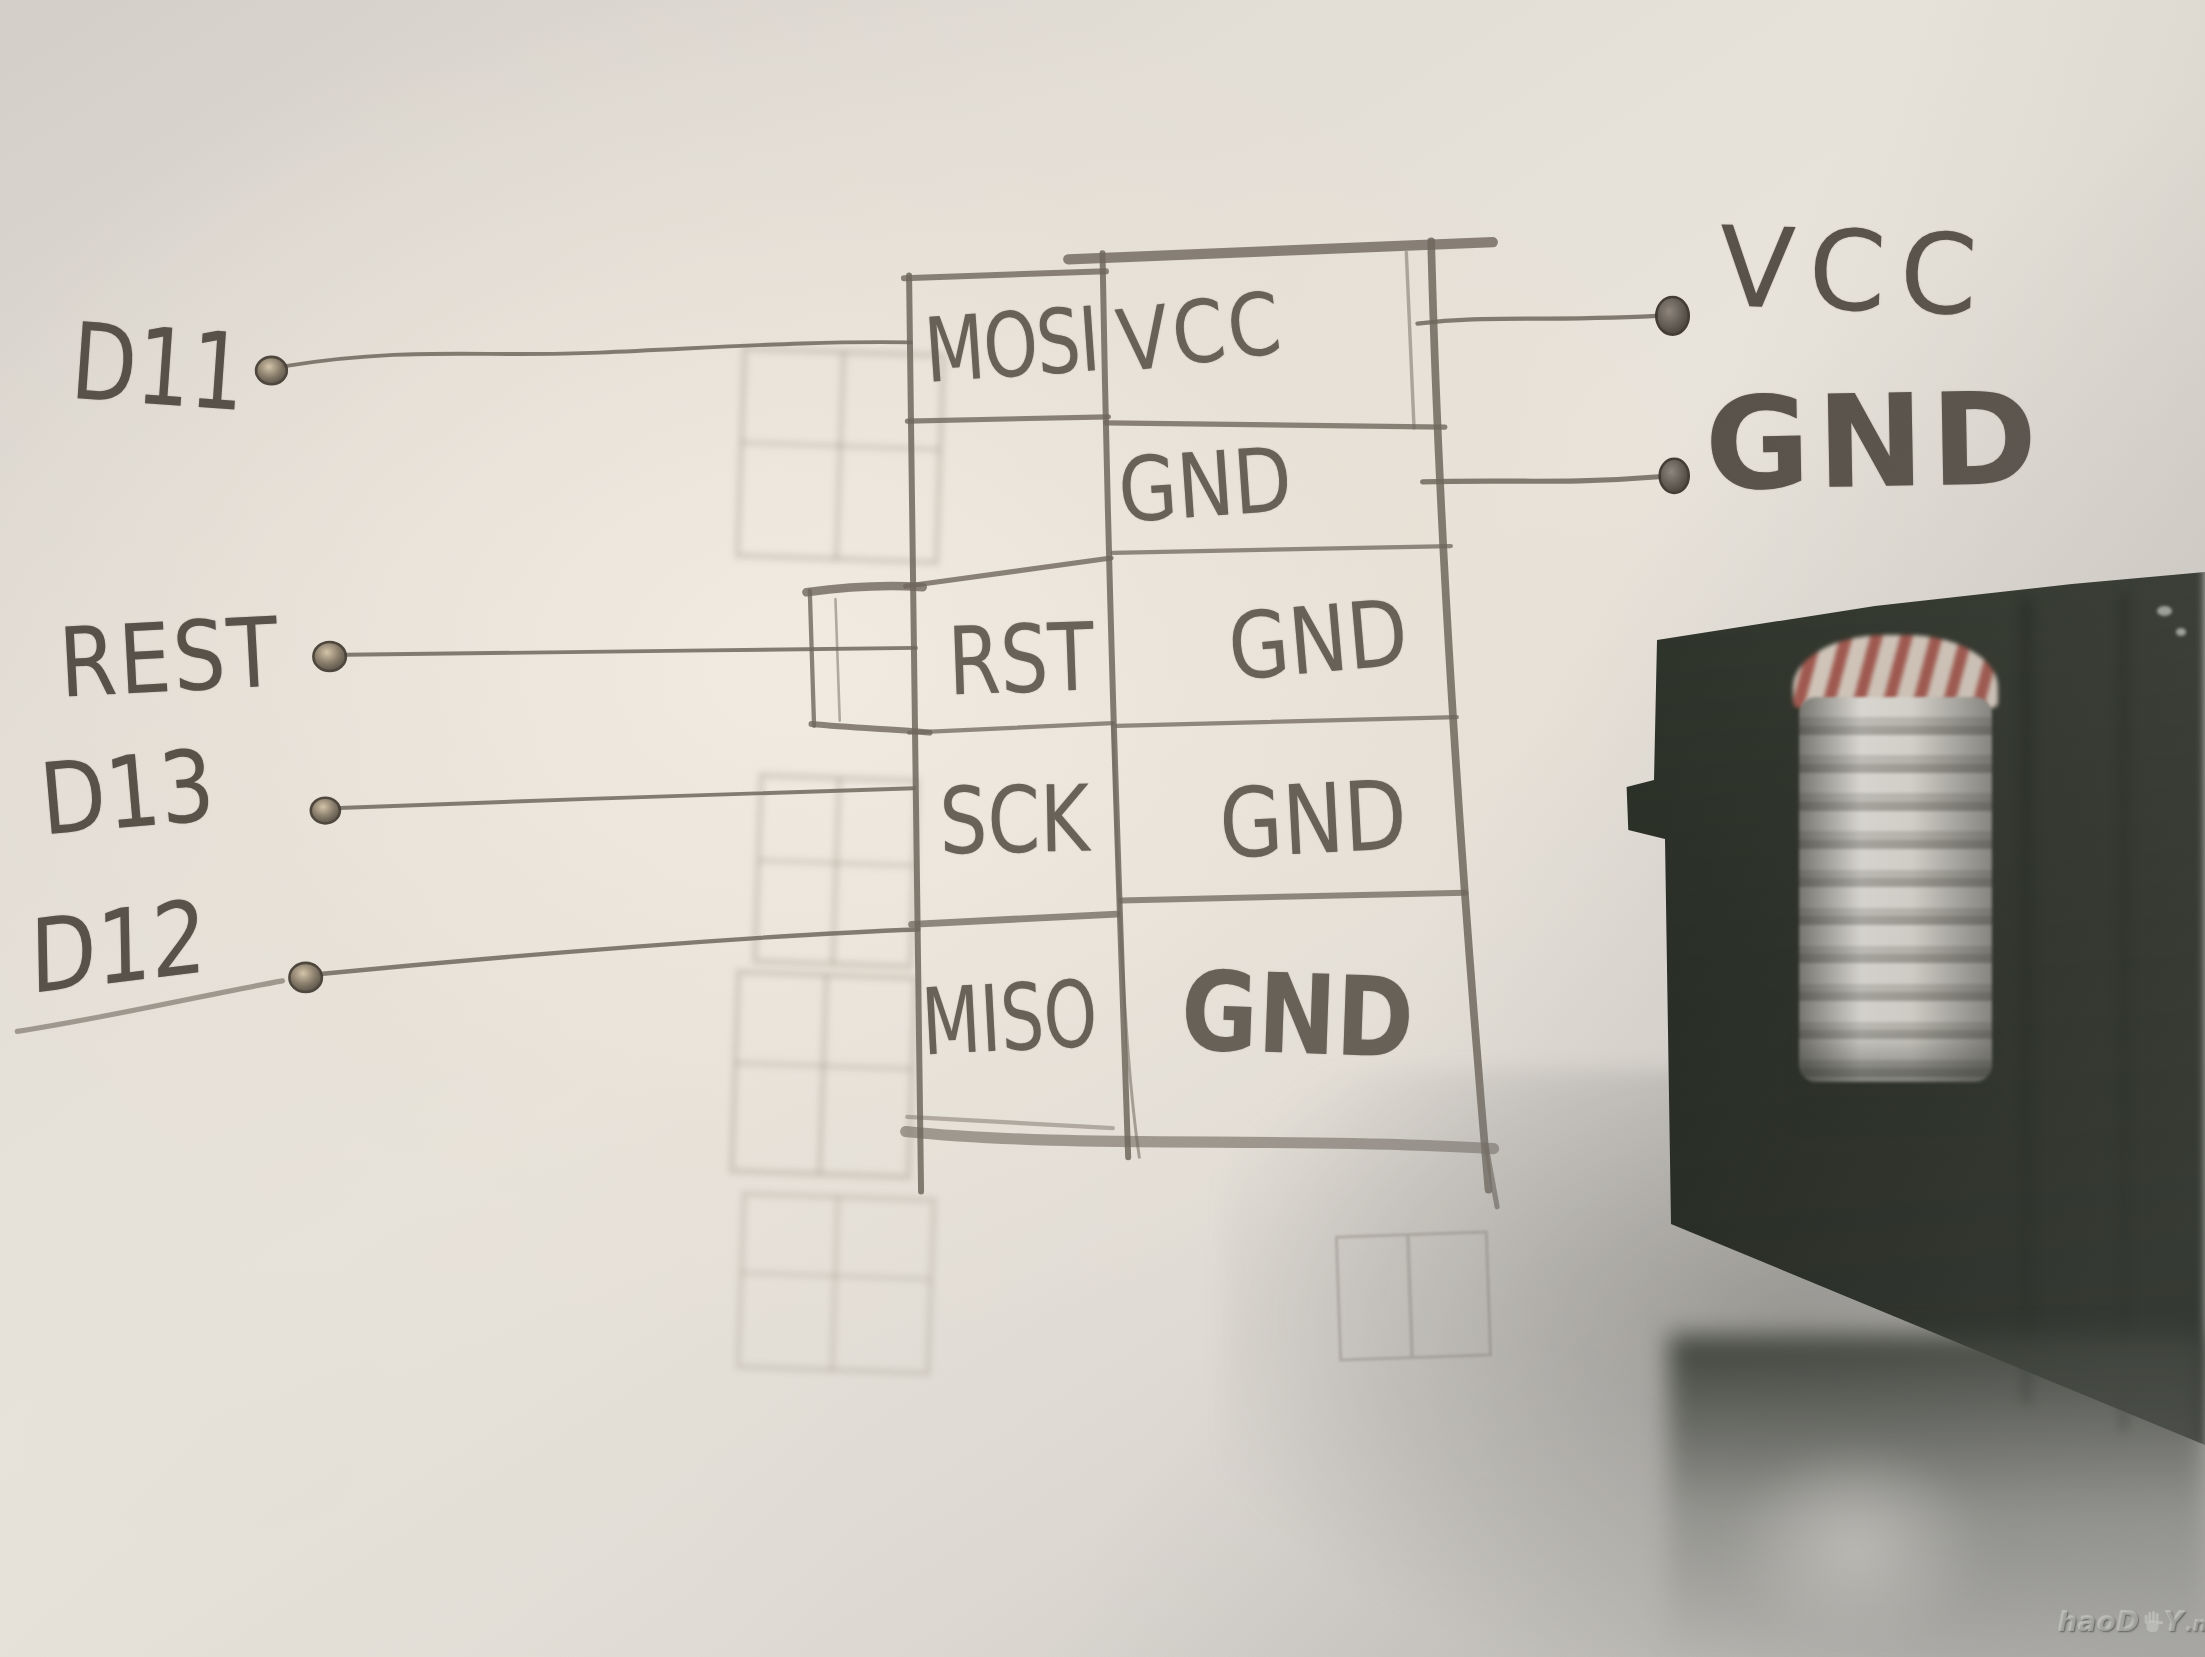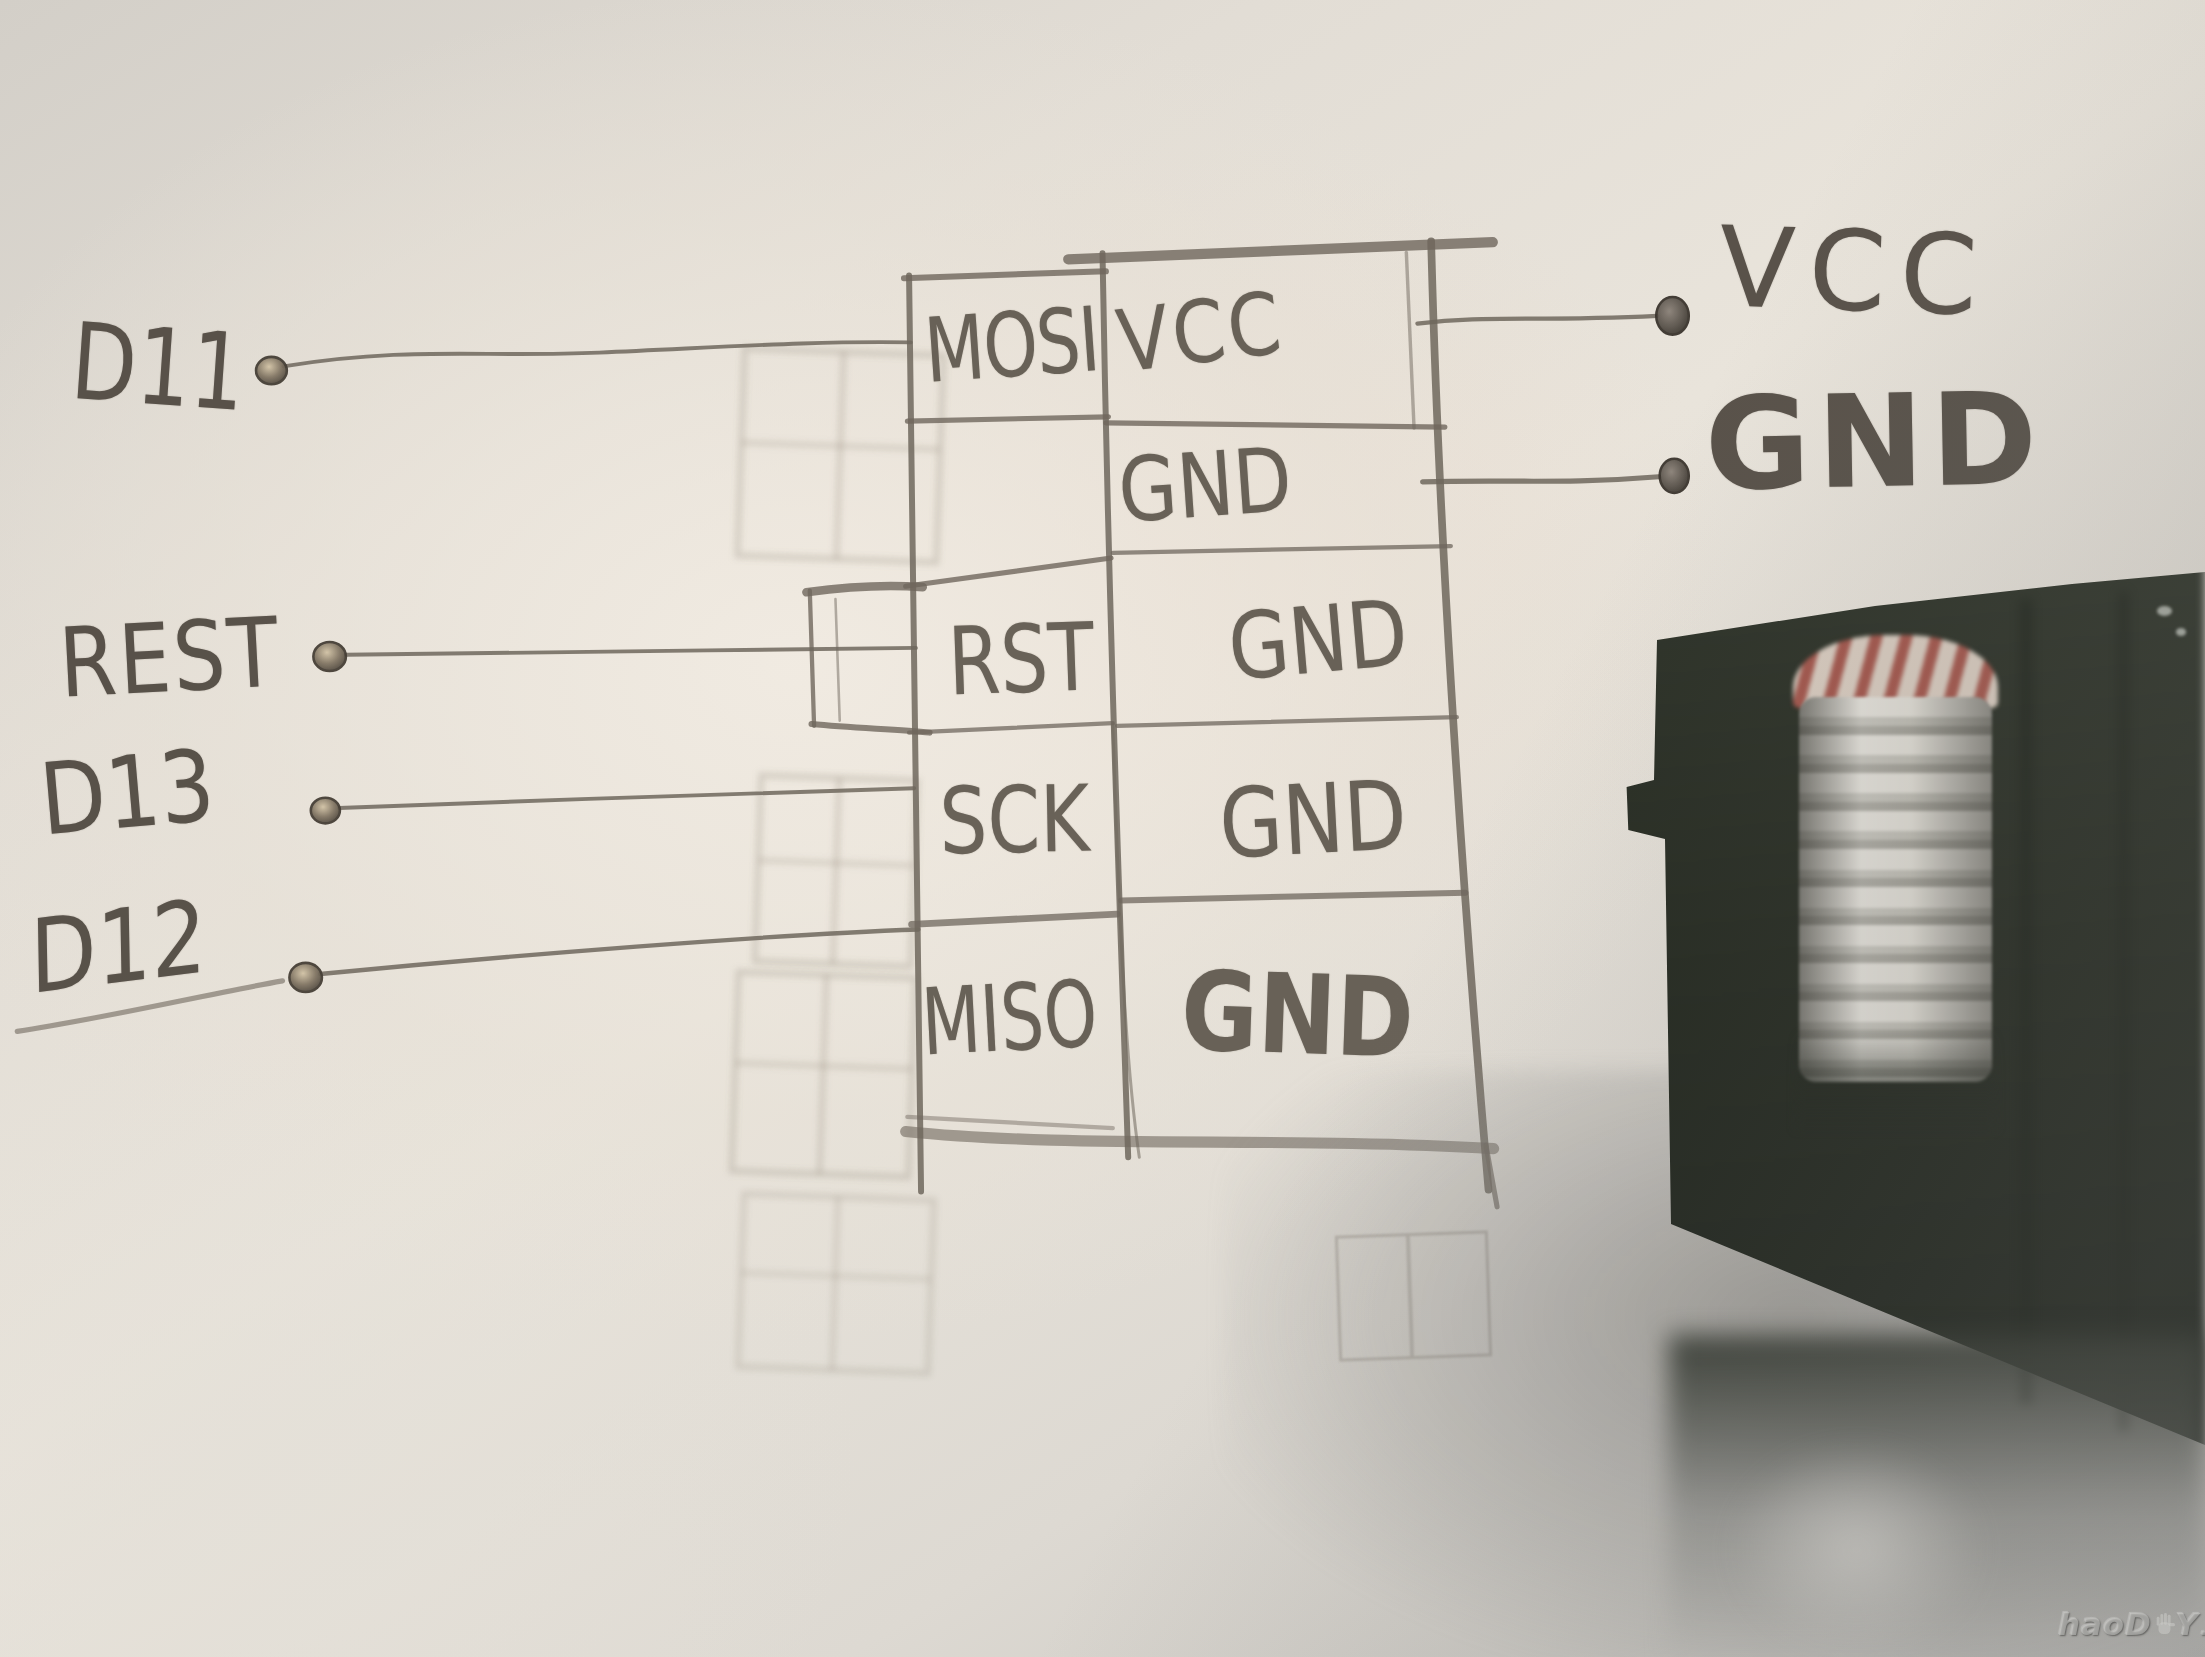--- a/index.html
+++ b/index.html
@@ -74,21 +74,21 @@
     background:linear-gradient(180deg, rgba(44,49,41,.92), rgba(118,120,116,.45) 55%, rgba(190,190,186,.18));}
   .white-blob{position:absolute;left:110px;top:904px;width:257px;height:214px;filter:blur(15.4px);opacity:.85;
     background:radial-gradient(closest-side,#d8d6d1,rgba(216,214,209,0));}
   .glint{position:absolute;background:#c2c6be;filter:blur(1.7px);opacity:.8;border-radius:50%;}
   .glint1{left:539px;top:67px;width:15.4px;height:10.3px;}
   .glint2{left:558px;top:89px;width:10.3px;height:7.7px;}
   
   .watermark{position:absolute;left:2058px;top:1606px;display:flex;align-items:baseline;
     font-style:italic;font-weight:bold;color:rgba(206,206,203,.55);
     text-shadow:0.9px 0.9px 1.7px rgba(55,55,53,.6), -0.9px -0.9px 0.9px rgba(255,255,255,.28);}
-  .wm-main{font-size:31px;letter-spacing:0.9px;}
+  .wm-main{font-size:27px;letter-spacing:0.9px;}
   .wm-hand{width:22px;height:26px;margin:0 0.9px;align-self:center;}
   .wm-net{font-size:19px;margin-left:1.7px;color:rgba(200,200,197,.45);}
 </style>
 </head>
 <body>
 
 <div class="stage">
 
   <div class="paper"></div>
 

